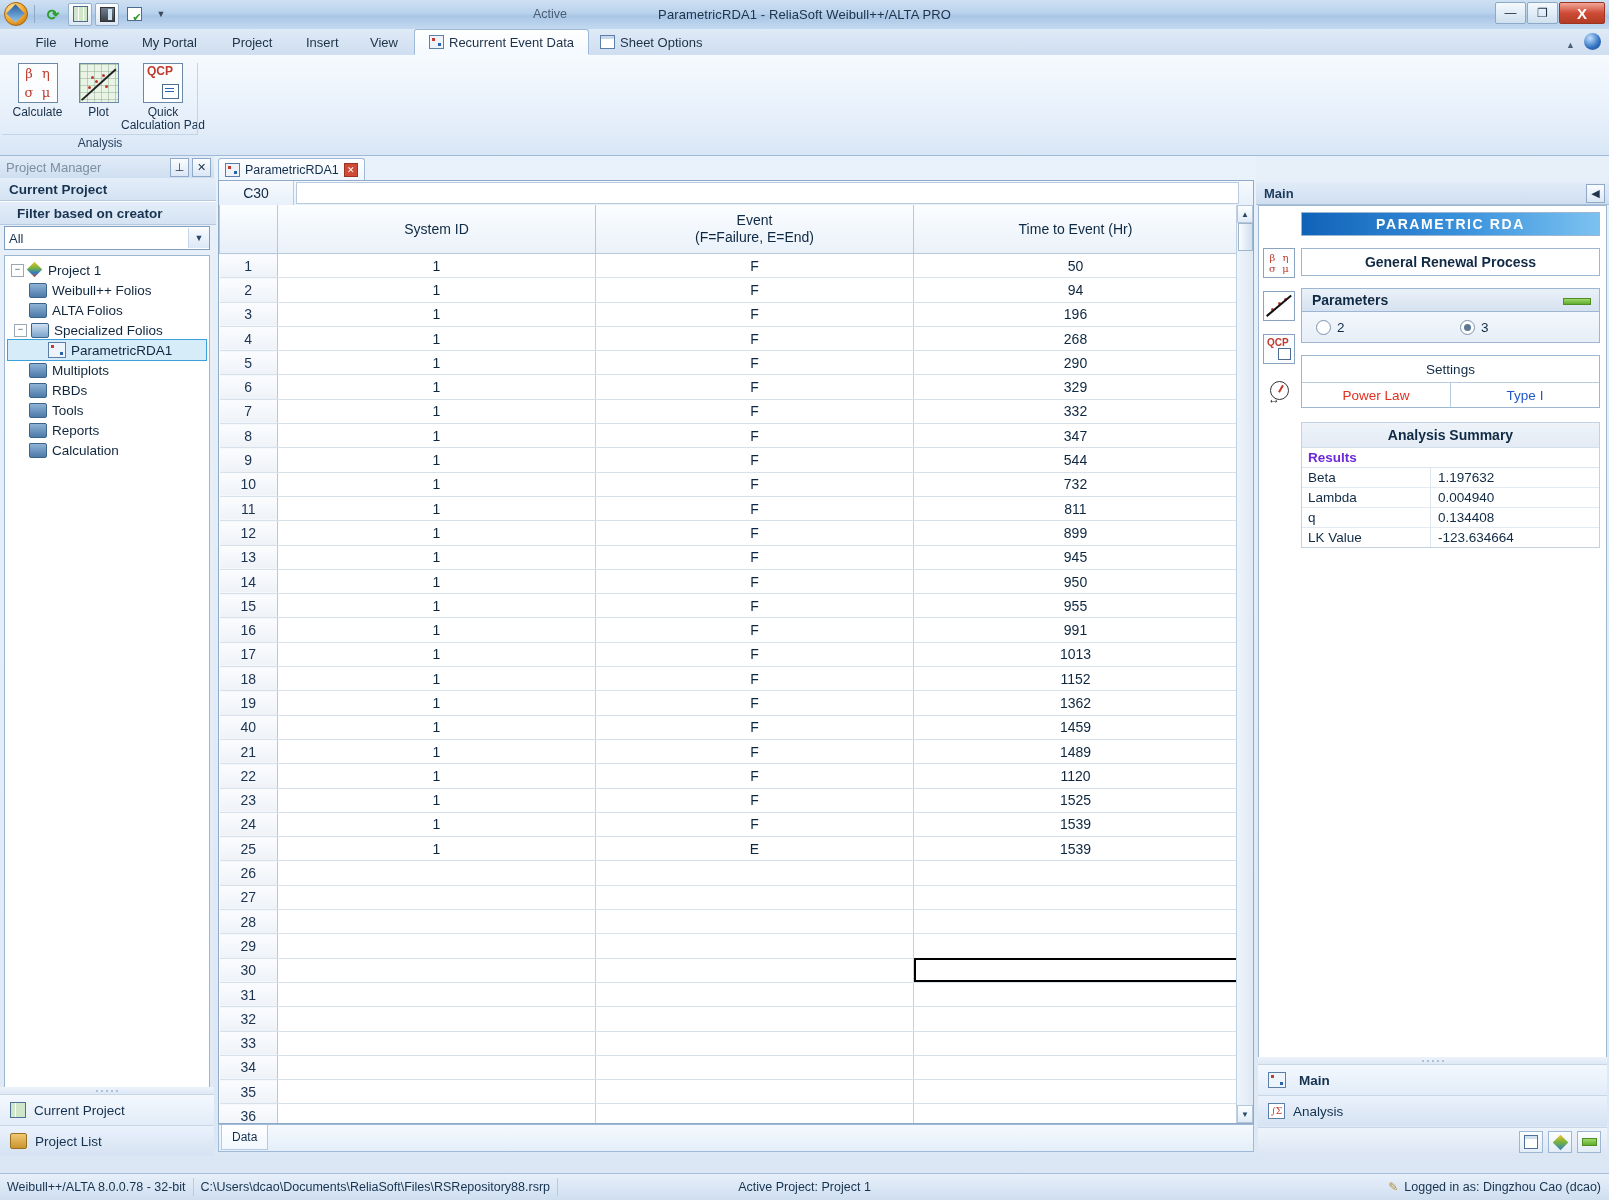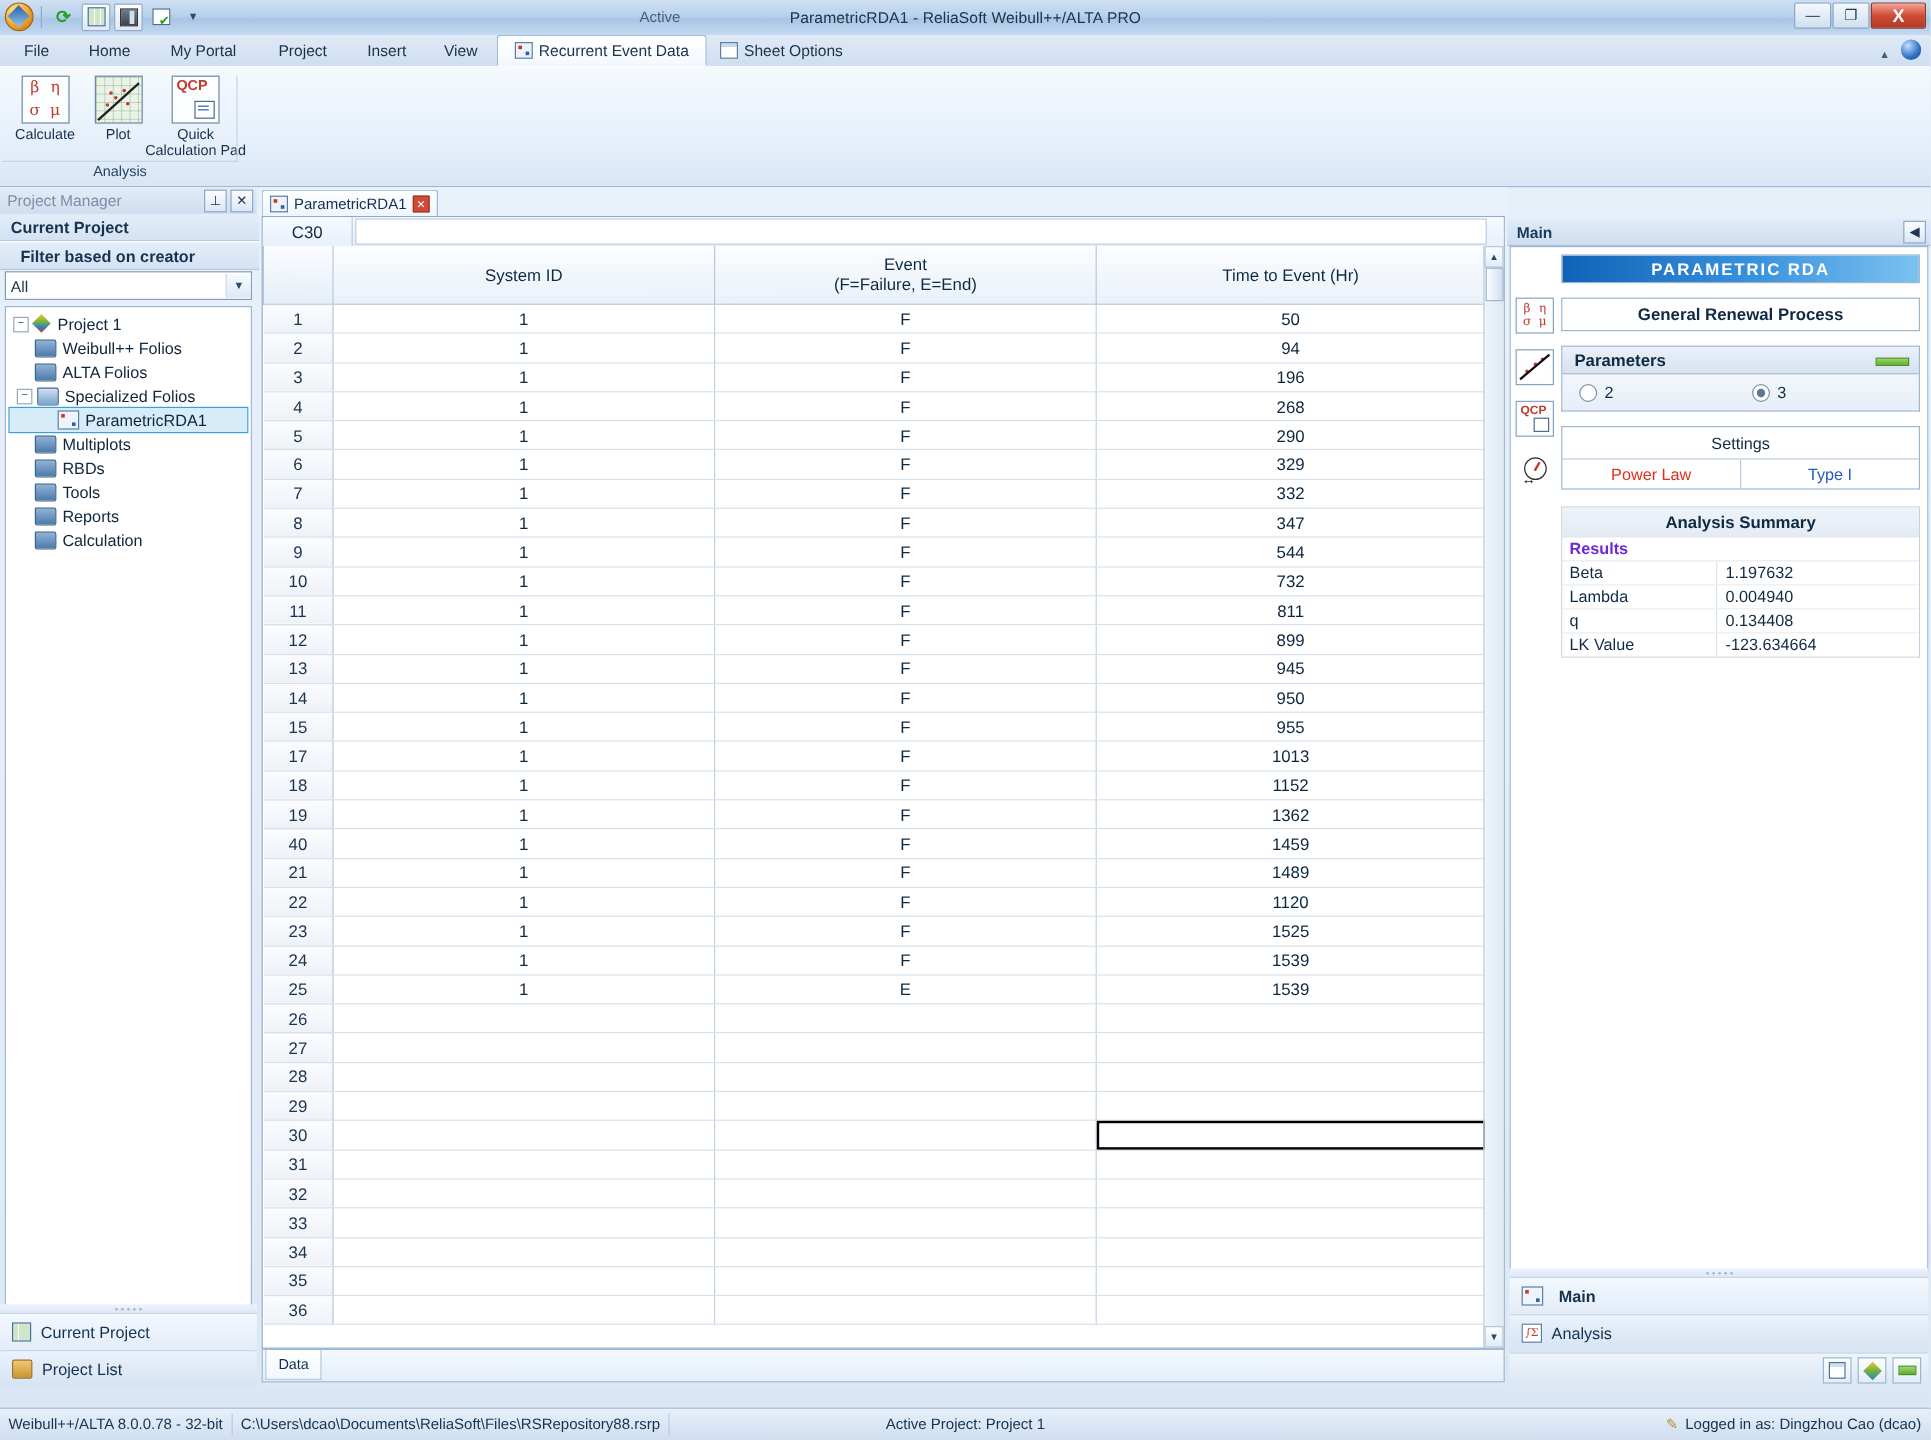--- a/index.html
+++ b/index.html
@@ -309,21 +309,21 @@
     <div class="active-lbl">Active</div>
     <div class="wintitle">ParametricRDA1 - ReliaSoft Weibull++/ALTA PRO</div>
     <div class="winbtns">
       <div class="wb">—</div>
       <div class="wb">❐</div>
       <div class="wb close">X</div>
     </div>
   </div>
 
   <div class="ribbon-tabs">
-    <div class="rtab" style="left:6px;width:52px;">
+    <div class="rtab" style="left:6px;width:52px;justify-content:center;">
       <span>File</span>
       </div>
     <div class="rtab" style="left:60px;">
       <span>Home</span>
       </div>
     <div class="rtab" style="left:128px;">
       <span>My Portal</span>
       </div>
     <div class="rtab" style="left:218px;">
       <span>Project</span>
@@ -585,20 +585,26 @@
                 <td class="rn">14</td>
                 <td class="">1</td>
                 <td class="">F</td>
                 <td class="">950</td>
               </tr>
               <tr>
                 <td class="rn">15</td>
                 <td class="">1</td>
                 <td class="">F</td>
                 <td class="">955</td>
+              </tr>
+              <tr>
+                <td class="rn">16</td>
+                <td class="">1</td>
+                <td class="">F</td>
+                <td class="">991</td>
               </tr>
               <tr>
                 <td class="rn">17</td>
                 <td class="">1</td>
                 <td class="">F</td>
                 <td class="">1013</td>
               </tr>
               <tr>
                 <td class="rn">18</td>
                 <td class="">1</td>

